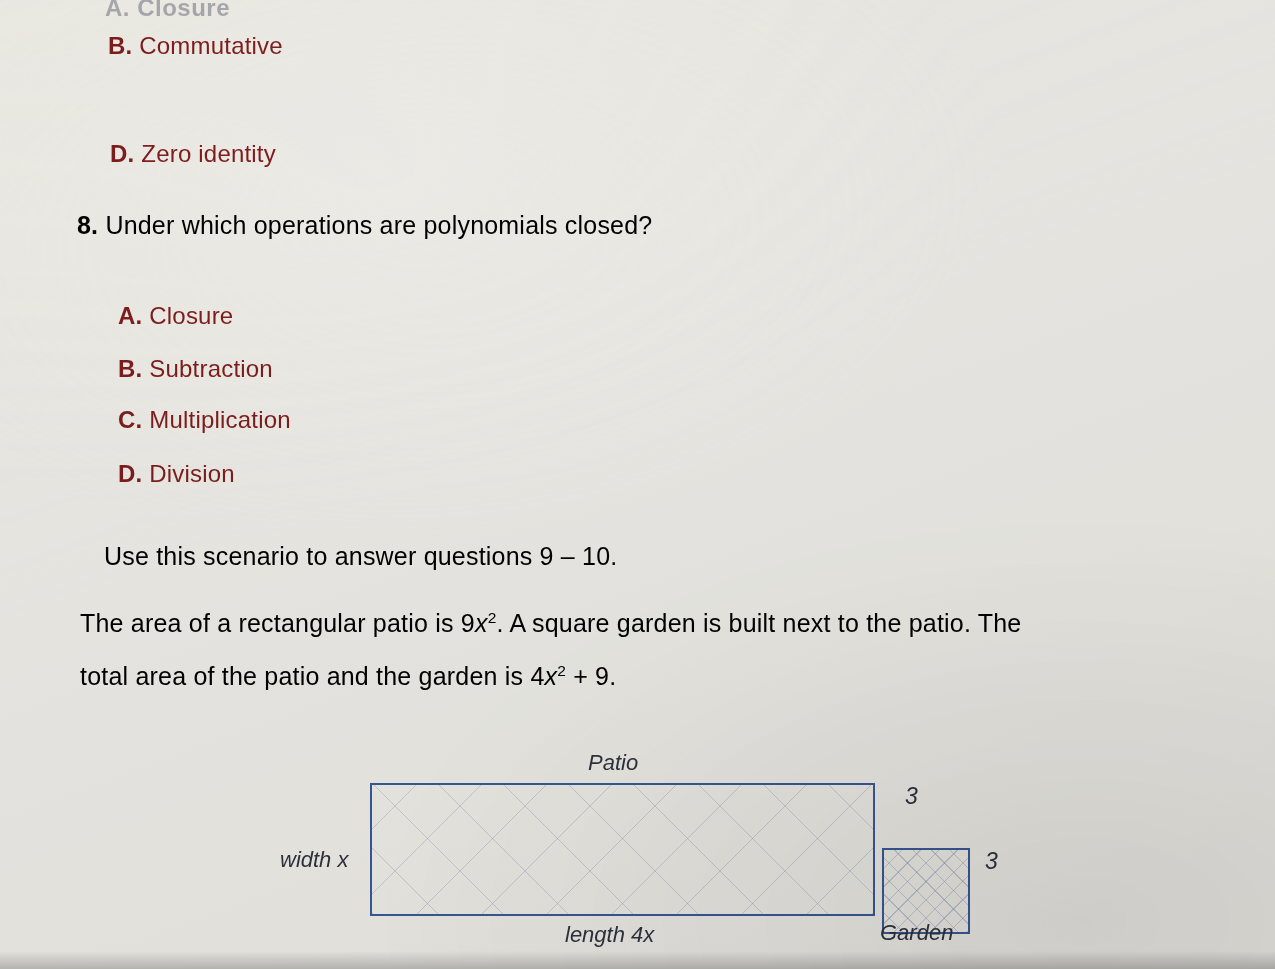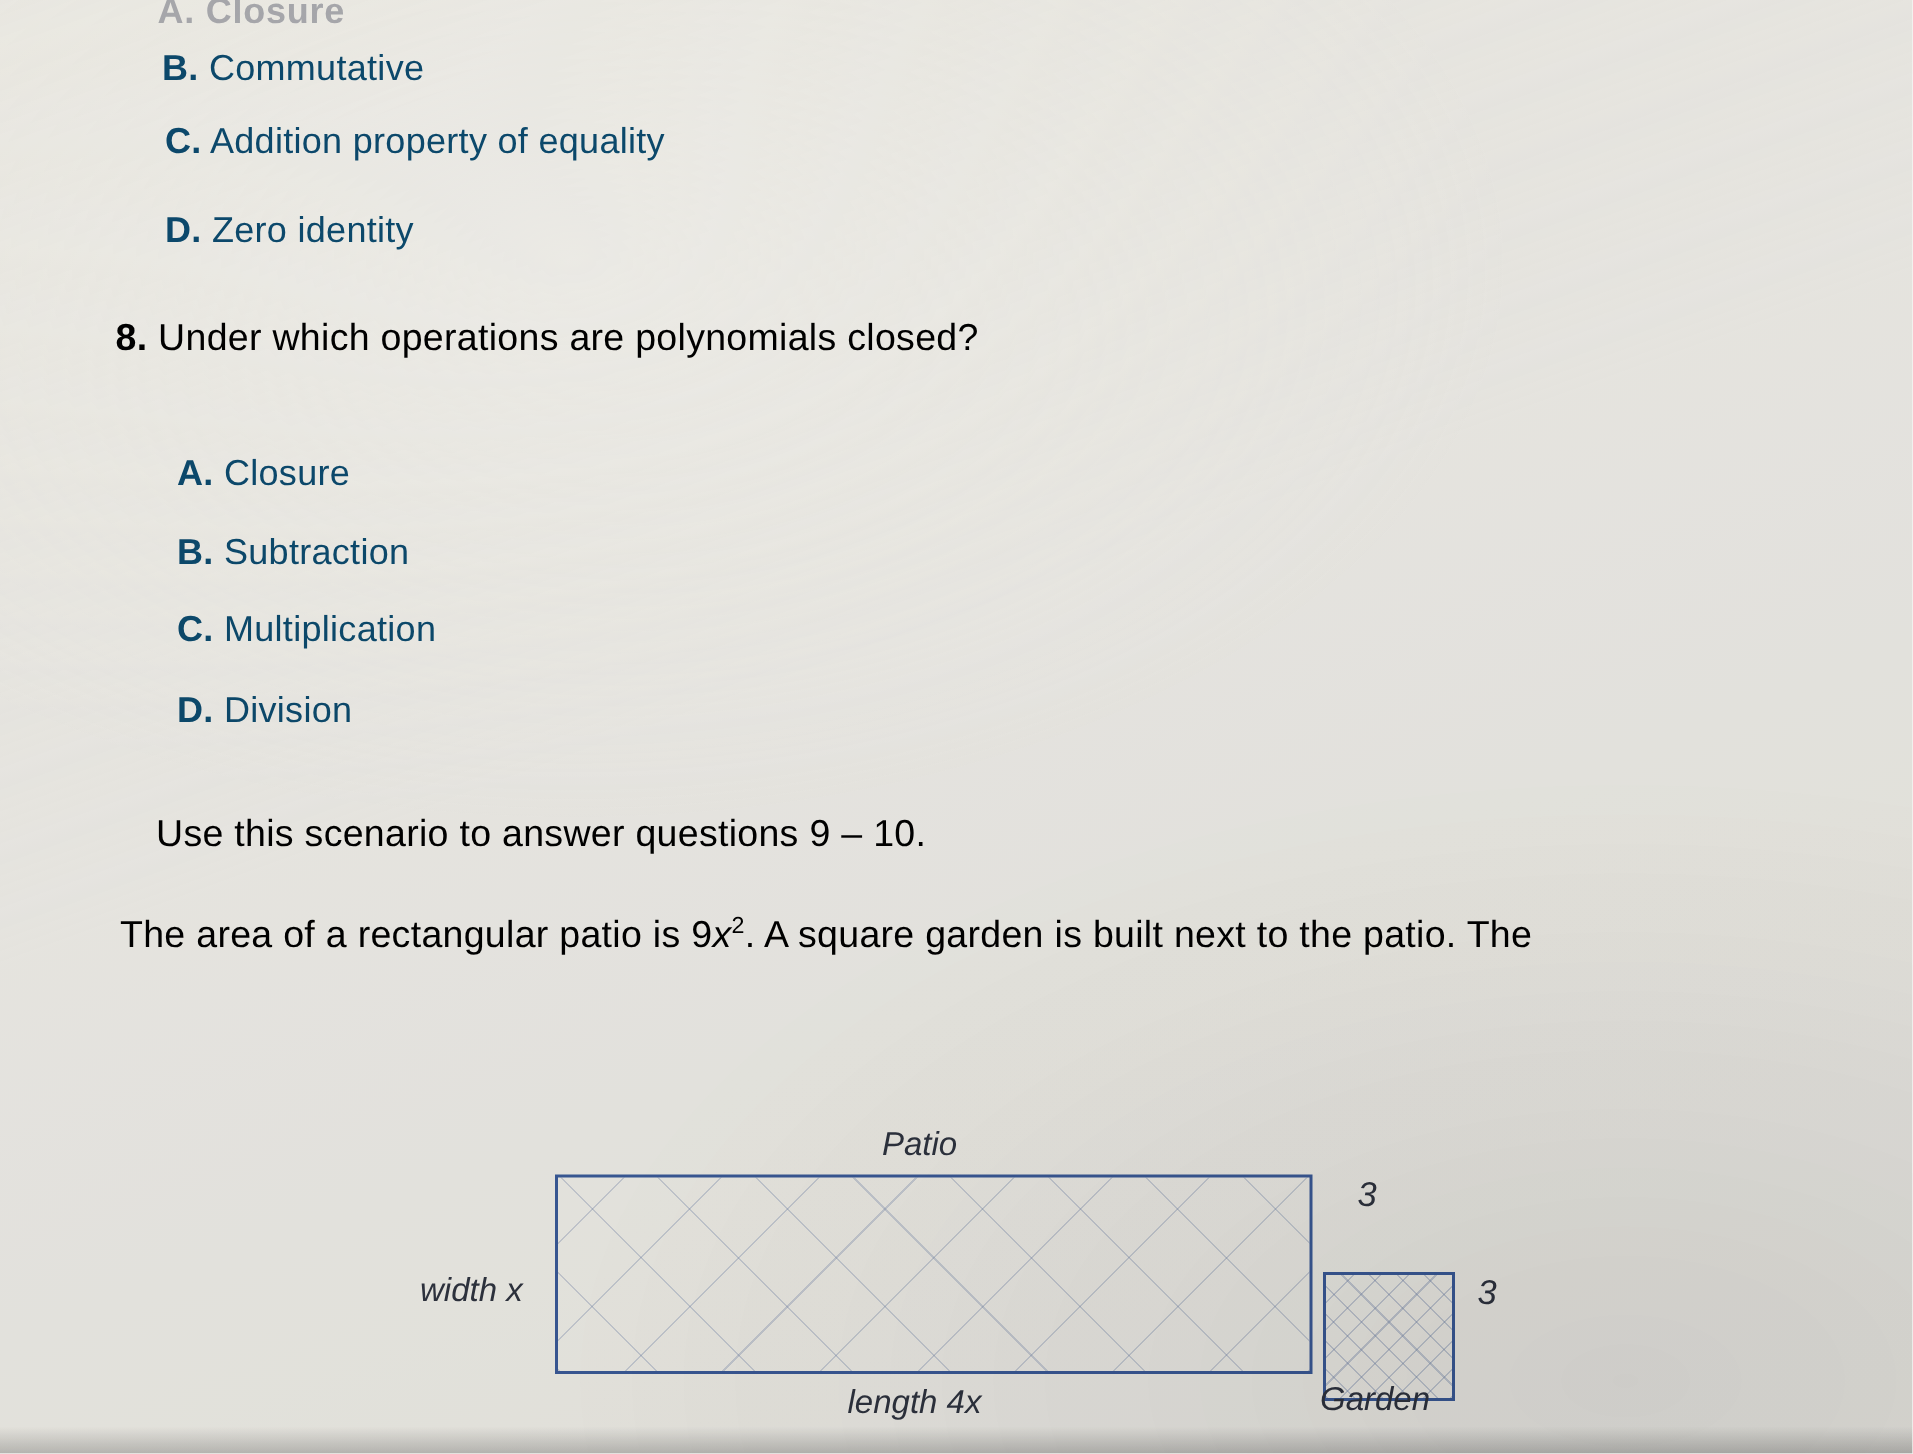--- a/index.html
+++ b/index.html
@@ -48,21 +48,21 @@
     right: 0;
     bottom: 0;
     height: 18px;
     background: linear-gradient(to bottom, rgba(190,189,186,0.0), rgba(150,150,148,0.55));
   }
 
   .choice {
     position: absolute;
     font-size: 24px;
     letter-spacing: .2px;
-    color: #0c4a6e;
+    color: #7f1d1d;
   }
   .choice b {
     font-weight: bold;
   }
   .qnum {
     font-weight: bold;
   }
 
   .line {
     position: absolute;
@@ -130,24 +130,20 @@
 <body>
 
 <div class="page">
 
   <div class="cut-top">A. Closure</div>
 
   <div class="choice" style="left:108px; top:32px;">
     <b>B.</b>
     <span>Commutative</span>
   </div>
-  <div class="choice" style="left:110px; top:81px;">
-    <b>C.</b>
-    <span>Addition property of equality</span>
-  </div>
   <div class="choice" style="left:110px; top:140px;">
     <b>D.</b>
     <span>Zero identity</span>
   </div>
 
   <div class="line big" style="left:77px; top:211px;">
     <span class="qnum">8.</span>
     <span>Under which operations are polynomials closed?</span>
   </div>
 
@@ -167,20 +163,23 @@
     <b>D.</b>
     <span>Division</span>
   </div>
 
   <div class="line big" style="left:80px; top:542px;margin-left:24px;">Use this scenario to answer questions 9 – 10.</div>
 
   <div class="line big" style="left:80px; top:609px;">
     <span>The area of a rectangular patio is 9</span><i class="var">x</i><sup>2</sup><span>. A square garden is built next to the patio. The</span>
   </div>
 
+  <div class="line big" style="left:80px; top:662px;">
+    <span>total area of the patio and the garden is 4</span><i class="var">x</i><sup>2</sup><span> + 9.</span>
+  </div>
 
   <div class="figure">
     <div class="patio-box"></div>
     <div class="garden-box"></div>
 
     <div class="fig-label lbl-patio">Patio</div>
     <div class="fig-label lbl-width">width x</div>
     <div class="fig-label lbl-length">length 4x</div>
     <div class="fig-label lbl-garden">Garden</div>
     <div class="fig-label lbl-three-top">3</div>

